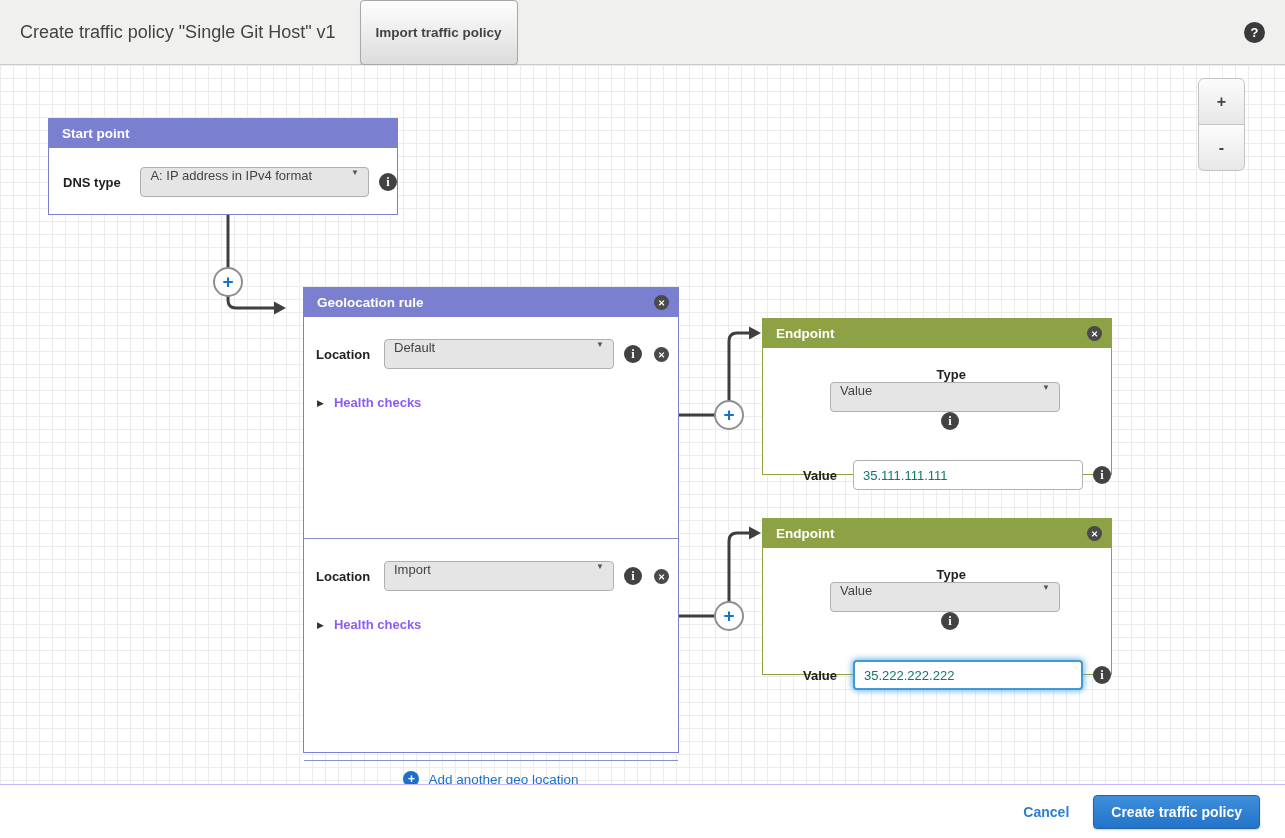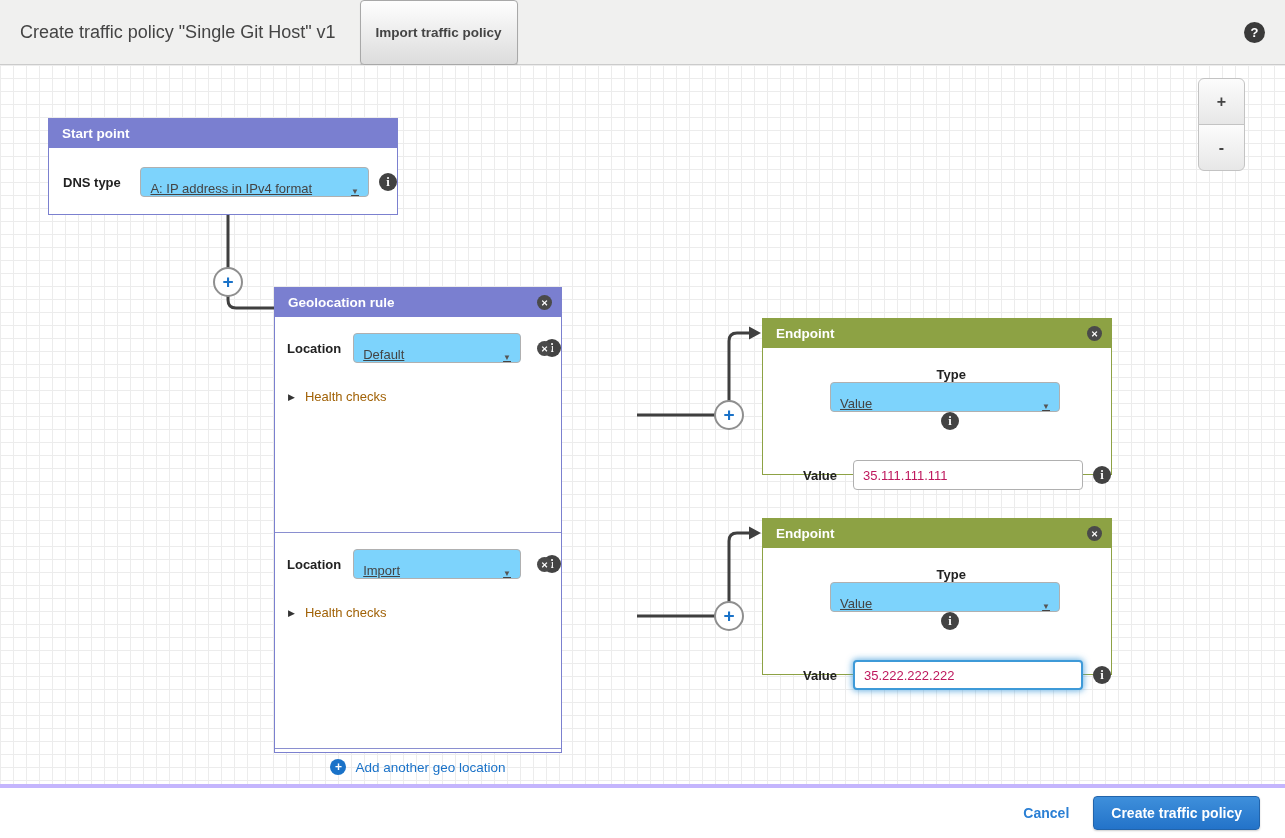--- a/index.html
+++ b/index.html
@@ -70,66 +70,66 @@
   .card-header .hdr-title { flex:1; }
   .close-icon { width:15px; height:15px; font-size:8.5px; font-weight:bold; background:#4a4a4a; cursor:pointer; }
   .info-icon  { width:18px; height:18px; background:#424242; margin-left:10px;
                 font-family:"Liberation Serif", serif; font-weight:bold; font-size:12.5px; cursor:pointer; }
 
   .row { display:flex; align-items:center; }
   .lbl { font-size:13px; font-weight:bold; color:#222; }
 
   .select {
     width:230px; height:30px; border:1px solid #b0b0b0; border-radius:4px;
-    background:#7dd3fc; display:flex; align-items:flex-end; justify-content:space-between;
-    padding:0 9px; font-size:13px; color:#444; cursor:pointer;text-decoration:underline;
+    background:#e5e5e5; display:flex; align-items:flex-start; justify-content:space-between;
+    padding:0 9px; font-size:13px; color:#444; cursor:pointer;
   }
   .caret { font-size:8px; color:#555; margin-left:8px; }
 
   .textinput {
     width:230px; height:30px; border:1px solid #b0b0b0; border-radius:4px;
-    padding:8px 9px; font-family:inherit; font-size:13px; color:#be185d; background:#fff;
+    padding:8px 9px; font-family:inherit; font-size:13px; color:#0f766e; background:#fff;
   }
   .textinput.focused {
     border:2px solid #3e9ad8;
     box-shadow:0 0 6px 1px rgba(62,154,216,.75);
     outline:none;
   }
 
   
   .start-card { left:48px; top:53px; width:350px; height:97px; }
   .start-card .row { margin-top:19px; padding-left:14px; }
   .start-card .lbl { width:78px; }
 
   
-  .geo-card { left:274px; top:222px; width:288px; height:466px; }
+  .geo-card { left:303px; top:222px; width:376px; height:466px; }
   .geo-section { position:relative; height:200px; border-bottom:1px solid #8a8fd0; }
   .geo-section .sec-close { position:absolute; top:8px; right:9px; }
-  .geo-section .row { margin-top:16px; padding-left:12px;gap:12px; }
+  .geo-section .row { margin-top:22px; padding-left:12px; }
   .geo-section .lbl { width:68px; }
   .health-toggle { display:flex; align-items:center; margin-top:26px; padding-left:13px; cursor:pointer; }
   .expander-icon { font-size:9px; color:#333; margin-right:10px; }
-  .health-lbl { font-size:13px; color:#a16207; font-weight:normal; }
+  .health-lbl { font-size:13px; color:#8b5cf6; font-weight:bold; }
   .geo-footer { height:36px; display:flex; align-items:center; justify-content:center; cursor:pointer; }
   .addplus-icon { width:16px; height:16px; background:#1a72c8; font-size:12px; font-weight:bold; margin-right:9px; padding-bottom:1px; }
   .add-link { font-size:13.5px; color:#1a72c8; }
 
   
   .ep-card { left:762px; width:350px; height:157px; }
   .ep-card.ep1 { top:253px; }
   .ep-card.ep2 { top:453px; }
   .ep-card .row1 { margin-top:19px;flex-direction:column; }
   .ep-card .row2 { margin-top:30px; }
   .ep-card .row { padding-left:16px; }
   .ep-card .lbl { width:58px; text-align:right; margin-right:16px; }
 
   
   .footbar {
     position:absolute; left:0; bottom:0; width:1285px; height:54px;
-    background:#fff; border-top:4px solid #c4b5fd;
+    background:#fff; border-top:1px solid #c4b5fd;
     display:flex; align-items:center; justify-content:flex-end; padding-right:25px;
   }
   .cancel-link { font-size:14px; font-weight:bold; color:#2a7fd4; margin-right:24px; text-decoration:none; cursor:pointer; }
   .btn-blue {
     font-family:inherit; font-size:14px; font-weight:bold; color:#fff;
     background:linear-gradient(#3e8fdb,#2373c9); border:1px solid #2264ab;
     border-radius:4px; padding:8px 17px; cursor:pointer;
     box-shadow:0 1px 2px rgba(0,0,0,.2);
   }
 </style>

